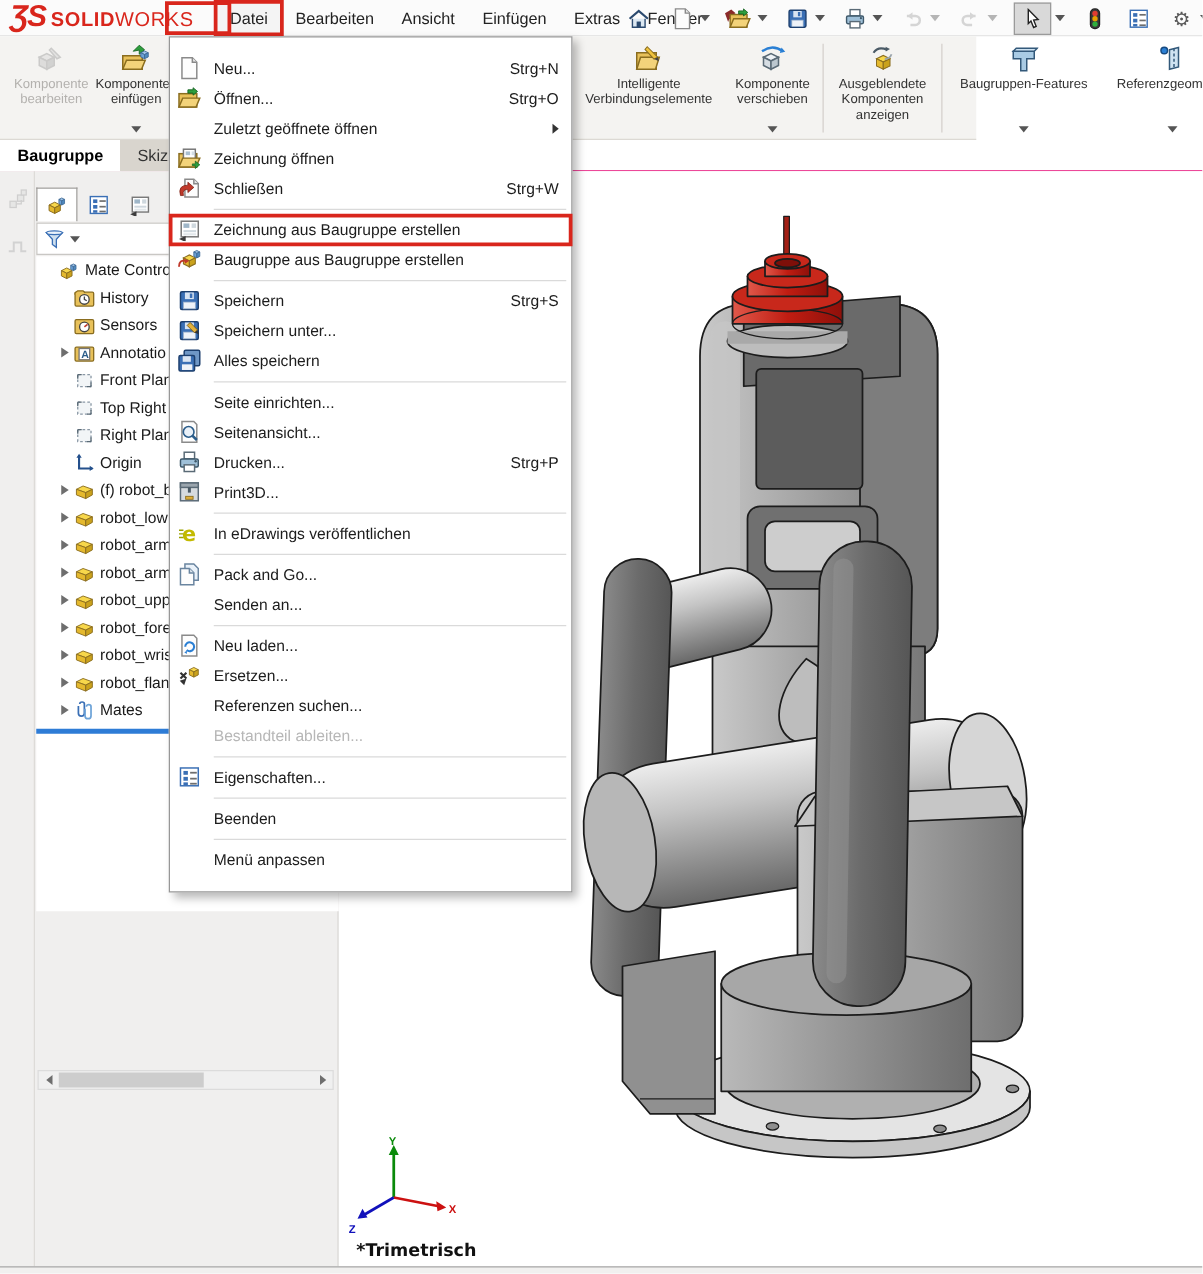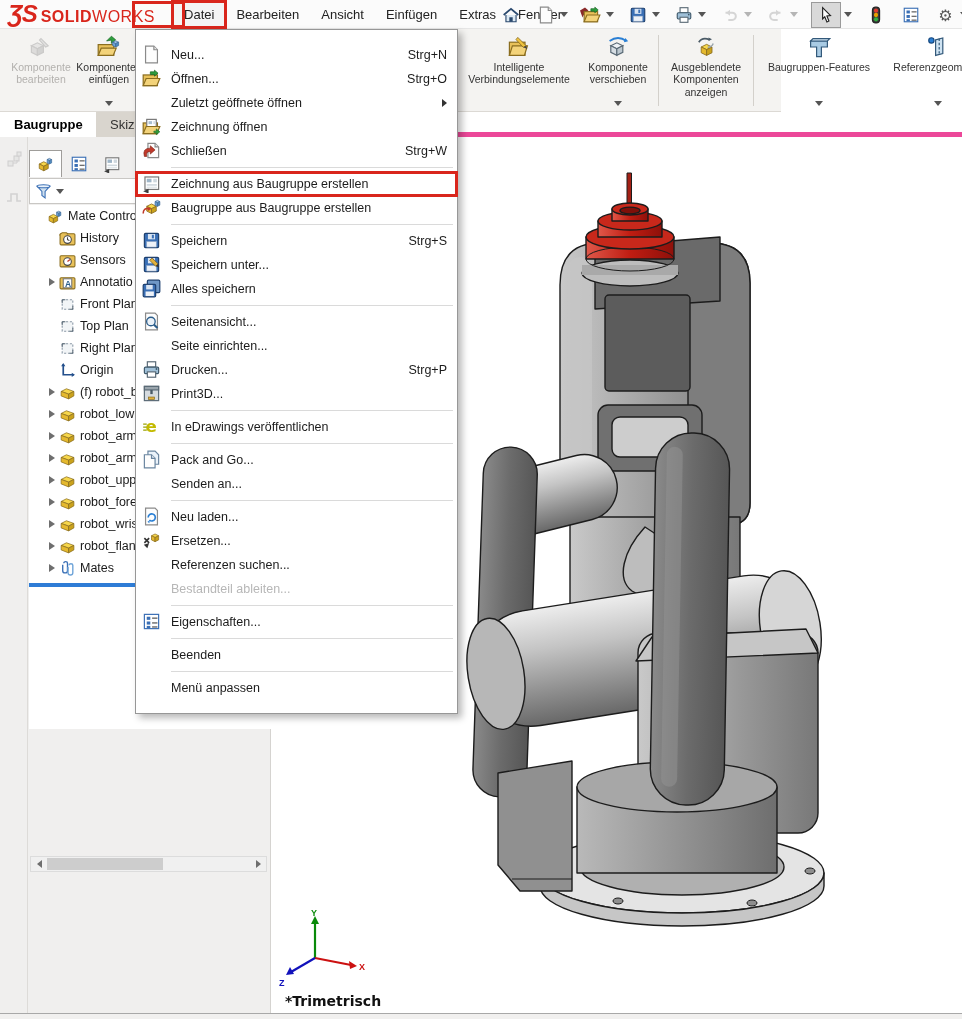--- a/index.html
+++ b/index.html
@@ -30,21 +30,21 @@
     background:#f4f3f1; border-bottom:1px solid #dcd9d4; }
   .cm-group { position:absolute; top:0; height:83px; display:flex; align-items:stretch; }
   .cm-btn { display:flex; flex-direction:column; align-items:center; justify-content:flex-start;
     padding-top:6px; font-size:10.5px; color:#333; text-align:center; line-height:1.18; white-space:pre-line; }
   .cm-btn .cm-ic { width:24px; height:24px; margin-bottom:2px; }
   .cm-btn .caret { margin-top:auto; margin-bottom:6px; }
   .cm-btn.disabled { color:#b3b1ae; }
   .cm-sep { width:1px; background:#d3d0cb; margin:6px 2px; }
 
   
-  #tabrow { position:absolute; left:0; top:112px; width:962px; height:25px; background:#fff; border-bottom:5px solid #ec4899; }
+  #tabrow { position:absolute; left:0; top:112px; width:962px; height:25px; background:#fff; border-bottom:1px solid #ec4899; }
   .doc-tab { position:absolute; top:0; height:25px; padding:0 14px; font-size:13px; display:flex; align-items:center; }
   .doc-tab.active { left:0; background:#fff; font-weight:bold; border-right:1px solid #b9b6b2; }
   .doc-tab.inactive { left:96px; background:#d9d5ce; border-right:1px solid #b2aea8; color:#333; }
 
   
   #leftpanel { position:absolute; left:0; top:137px; width:271px; height:877px; background:#f0efee; border-right:1px solid #d5d3d0; }
   #sidestrip { position:absolute; left:0; top:0; width:28px; height:877px; border-right:1px solid #dddbd8; }
   .strip-ic { position:absolute; left:5px; opacity:.75; }
   #fmtabs { position:absolute; left:29px; top:13px; display:flex; }
   .fm-tab { width:33px; height:27px; display:flex; align-items:center; justify-content:center; }
@@ -553,21 +553,21 @@
           </span>
           <span>Front Plan</span>
         </div>
         <div class="tree-row" style="padding-left: 16px;">
           <div class="tree-arrow"></div>
           <span class="tree-ic">
             <svg width="17" height="17">
               <use href="#sym-plane"></use>
             </svg>
           </span>
-          <span>Top Plan</span>
+          <span>Top Right</span>
         </div>
         <div class="tree-row" style="padding-left: 16px;">
           <div class="tree-arrow"></div>
           <span class="tree-ic">
             <svg width="17" height="17">
               <use href="#sym-plane"></use>
             </svg>
           </span>
           <span>Right Plan</span>
         </div>
@@ -865,30 +865,30 @@
       <div class="fm-row">
         <span class="mi">
           <svg width="19" height="19">
             <use href="#sym-save-all"></use>
           </svg>
         </span>
         <span class="lbl">Alles speichern</span>
       </div>
       <div class="fm-sep"></div>
       <div class="fm-row">
-        <span class="mi">
-          <svg width="19" height="19">
-            <use href="#sym-print-preview"></use>
-          </svg>
-        </span>
-        <span class="lbl">Seitenansicht...</span>
-      </div>
-      <div class="fm-row">
         <span class="mi empty"></span>
         <span class="lbl">Seite einrichten...</span>
+      </div>
+      <div class="fm-row">
+        <span class="mi">
+          <svg width="19" height="19">
+            <use href="#sym-print-preview"></use>
+          </svg>
+        </span>
+        <span class="lbl">Seitenansicht...</span>
       </div>
       <div class="fm-row">
         <span class="mi">
           <svg width="19" height="19">
             <use href="#sym-printer"></use>
           </svg>
         </span>
         <span class="lbl">Drucken...</span>
         <span class="sc">Strg+P</span>
       </div>

